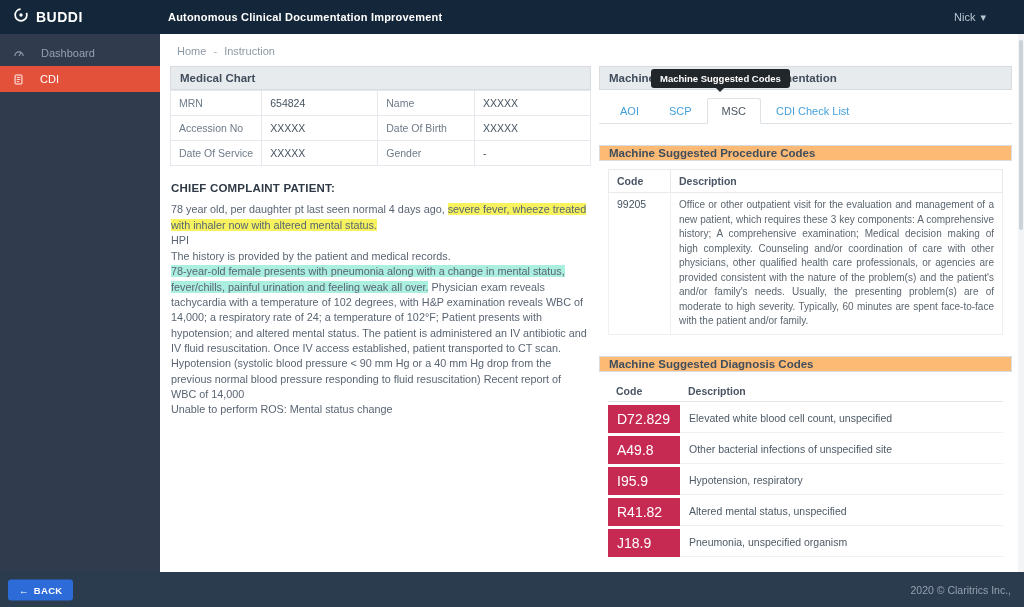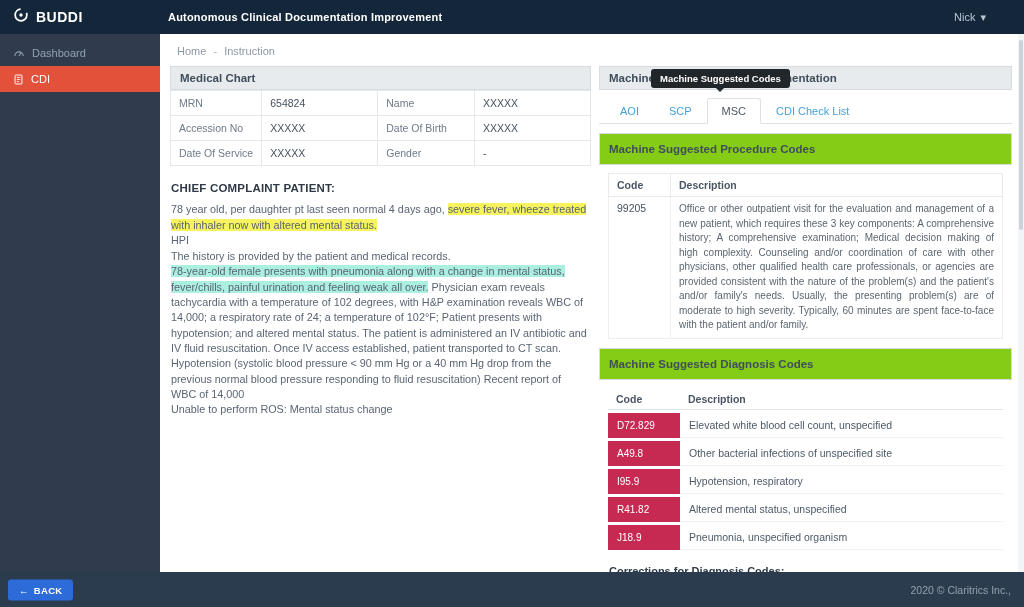--- a/index.html
+++ b/index.html
@@ -20,21 +20,21 @@
     background:var(--topbar,#14273a);
     display:flex; align-items:center;
   }
   .brand { width:160px; display:flex; align-items:center; gap:7px; padding-left:13px; flex:none; }
   .brand-text { color:#fff; font-weight:bold; font-size:14px; letter-spacing:.5px; }
   .app-title { color:#fff; font-size:11px; font-weight:bold; margin-left:8px; letter-spacing:.2px; }
   .user-menu { margin-left:auto; color:#b9c6d3; font-size:11px; padding-right:38px; display:flex; align-items:center; gap:5px; }
 
   
   .sidebar { grid-column:1; grid-row:2; background:var(--sidebar,#303c4e); padding-top:6px; }
-  .side-item { height:26px; display:flex; align-items:center; gap:7px; padding-left:13px; font-size:11px; color:#93a1b1; }
+  .side-item { height:26px; display:flex; align-items:center; gap:16px; padding-left:13px; font-size:11px; color:#93a1b1; }
   .side-item.active { background:var(--active-item,#e4513b); color:#fff; }
   .side-item .icn { display:flex; align-items:center; }
 
   
   .main { grid-column:2; grid-row:2; background:#fff; position:relative; overflow:hidden; }
   .breadcrumb { padding:11px 0 9px 17px; font-size:11px; color:#8d98a3;border-radius:7px; }
   .breadcrumb .sep { margin:0 4px; color:#aab3bc; }
   .panels { display:flex; gap:8px; padding:0 12px 0 10px; align-items:flex-start; }
 
   .panel { background:#fff; }
@@ -72,40 +72,40 @@
     border-top:4px solid #21262b;
   }
   .tabs { display:flex; align-items:flex-end; border-bottom:1px solid #dde2e6; padding:6px 0 0 6px; margin-top:2px; }
   .tab { font-size:11px; color:var(--tab-link,#45a1db); padding:6px 14px; margin-bottom:-1px; border:1px solid transparent; }
   .tab.active {
     color:#4b5560; background:#fff;
     border-color:#dde2e6; border-bottom-color:#fff;
     border-radius:3px 3px 0 0;
   }
   .section-header {
-    background:#84cc16; border:1px solid #d8dce0;
-    padding:9px 9px; font-size:11.5px; font-weight:bold; color:#404e5c;
-    margin-top:9px;
+    background:#fdba74; border:1px solid #d8dce0;
+    padding:1px 9px; font-size:11.5px; font-weight:bold; color:#404e5c;
+    margin-top:21px;
   }
   .code-table { width:calc(100% - 18px); margin:8px 9px 4px; border-collapse:collapse; }
   .code-table th {
     text-align:left; font-size:10.5px; color:#4a5664; font-weight:bold;
     padding:5px 8px; border:1px solid #e8ebee;
   }
   .code-table td { font-size:10.5px; padding:5px 8px; vertical-align:top; border:1px solid #edf0f2; }
   .code-table td.code { width:62px; color:#46525f; }
   .code-table td.desc { color:#5c6670; font-size:10px; line-height:1.45; text-align:justify; }
 
   .pill-table { width:calc(100% - 18px); margin:6px 9px 0; border-collapse:separate; border-spacing:0 3px; }
   .pill-table th {
     text-align:left; font-size:10.5px; color:#4a5664; font-weight:bold;
     padding:4px 8px; border-bottom:1px solid #e2e6ea;
   }
   .pill-table td { font-size:10.5px; padding:6px 9px; }
-  .pill-table td.code { width:72px; color:#fff; font-size:10px; }
+  .pill-table td.code { width:72px; color:#fff; font-size:14px; }
   .pill-table td.code.diag { background:var(--diagnosis-code,#c62a53); }
   .pill-table td.code.corr { background:var(--correction-code,#019b7f); }
   .pill-table td.desc { color:#4d5a66; border-bottom:1px solid #eef1f3; }
 
   .corrections-title { font-size:11px; font-weight:bold; color:#2f3a46; margin:12px 10px 2px; }
 
   
   .scrollbar-track { position:absolute; top:0; right:0; bottom:0; width:6px; background:#f3f4f5; }
   .scrollbar-thumb { position:absolute; top:6px; left:1px; width:4px; height:190px; background:#ccd2d8; border-radius:2px; }
 

